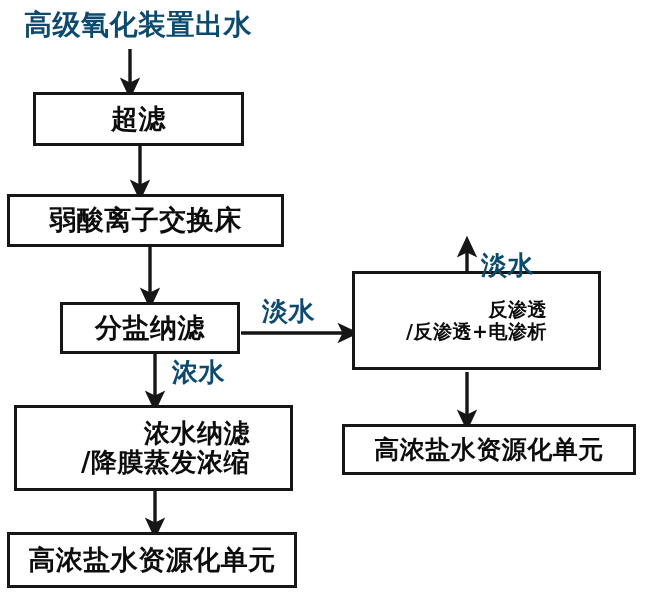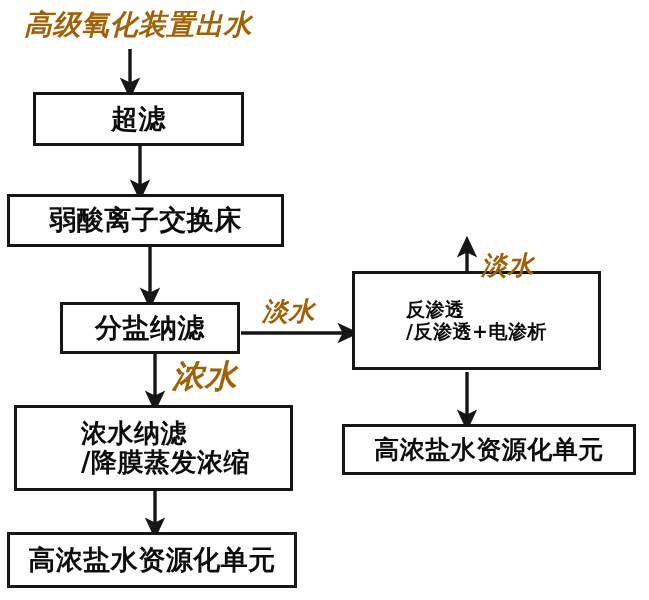--- a/index.html
+++ b/index.html
@@ -27,53 +27,52 @@
     pointer-events: none;
   }
   .node {
     position: absolute;
     box-sizing: border-box;
     border: 3px solid #161616;
     background: #ffffff;
     display: flex;
     align-items: center;
     justify-content: center;
-    text-align: left;
+    text-align: right;
     color: #0d0d0d;
     font-weight: 700;
     letter-spacing: 0.5px;
     line-height: 1.12;
     font-family: "DejaVu Sans", "Liberation Sans", sans-serif;
   }
   .node-text {
     display: block;
     white-space: pre-line;
   }
   .free-label {
     position: absolute;
-    color: #a16207;
+    color: #0c4a6e;
     font-weight: 700;
     letter-spacing: 0.5px;
     white-space: nowrap;
     font-family: "DejaVu Sans", "Liberation Sans", sans-serif;
-    font-style: italic;
   }
   
   #node-ultrafiltration      { left: 33px;  top: 92px;  width: 211px; height: 54px;  font-size: 27px; }
   #node-weak-acid-ion-bed    { left: 7px;   top: 194px; width: 277px; height: 53px;  font-size: 27px; }
   #node-salt-nanofiltration  { left: 60px;  top: 302px; width: 180px; height: 52px;  font-size: 27px; }
   #node-brine-nf-evap        { left: 14px;  top: 405px; width: 279px; height: 86px;  font-size: 26px; padding-left: 24px; }
   #node-brine-resource-left  { left: 7px;   top: 532px; width: 290px; height: 56px;  font-size: 27px; }
   #node-freshwater-reuse     { left: 378px; top: 190px; width: 171px; height: 53px;  font-size: 27px; }
   #node-ro-ed                { left: 352px; top: 271px; width: 249px; height: 99px;  font-size: 19px; }
   #node-brine-resource-right { left: 342px; top: 424px; width: 294px; height: 51px;  font-size: 25px; }
   
   #label-inlet       { left: 24px;  top: 6px;   font-size: 28px; }
   #label-fresh-1     { left: 262px; top: 294px; font-size: 26px; }
-  #label-brine-1     { left: 172px; top: 355px; font-size: 32px; }
+  #label-brine-1     { left: 172px; top: 355px; font-size: 26px; }
   #label-fresh-2     { left: 481px; top: 248px; font-size: 26px; }
 </style>
 </head>
 <body>
 
 <div id="diagram-root">
 
   <svg class="svg-layer" viewBox="0 0 649 600">
     <defs>
       <marker id="arrowhead" markerWidth="7" markerHeight="7" refX="3.1" refY="3.2" orient="auto" markerUnits="strokeWidth">

